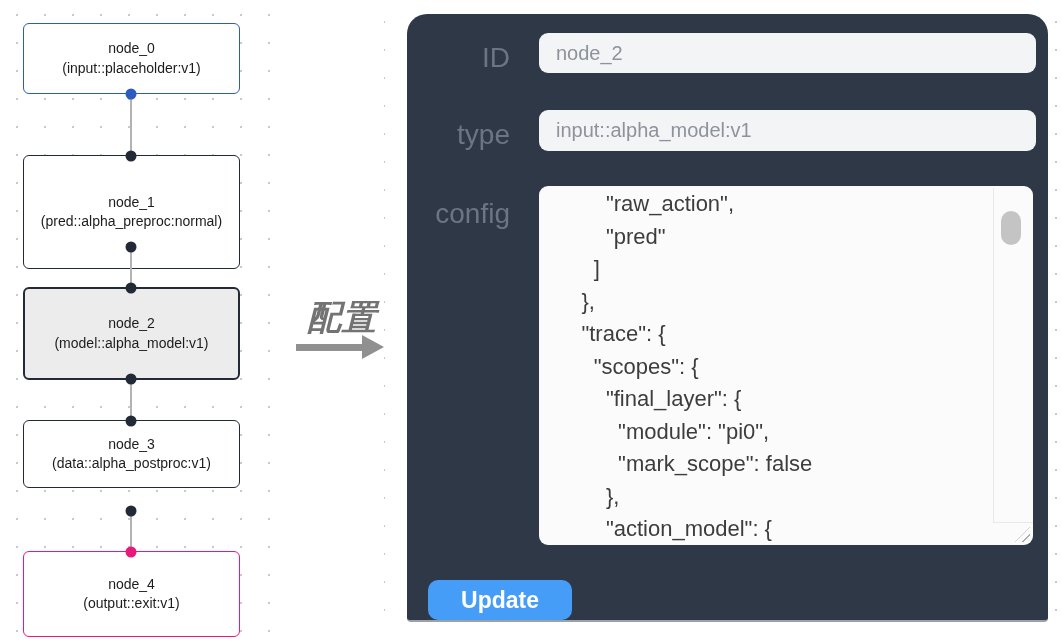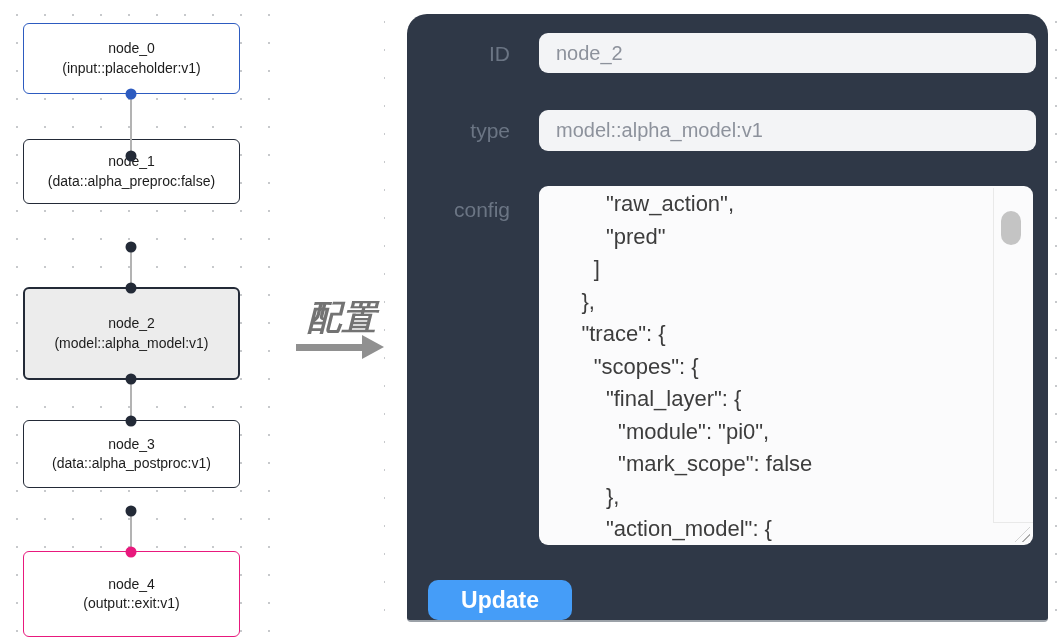--- a/index.html
+++ b/index.html
@@ -11,21 +11,21 @@
   .dots { position:absolute; background-image:radial-gradient(circle, #c7c9cc 1.3px, rgba(0,0,0,0) 1.5px); background-size:28px 28px; }
   #left-canvas  { left:0; top:0; width:274px; height:643px; background-position:3px 1px; }
   #right-canvas { left:384px; top:0; width:678px; height:622px; background-position:14px 8px; }
 
   
   .node { position:absolute; left:23px; width:217px; background:#fff; border:1.6px solid #232a37; border-radius:6px;
           display:flex; flex-direction:column; align-items:center; justify-content:center;
           font-size:14px; line-height:19.5px; color:#1c1c1c; text-align:center; padding:0 3px; cursor:default; }
   .node .ntype { word-break:break-all; }
   .node-0 { top:23px;  height:71px; border-color:#2d5bc0; }
-  .node-1 { top:139px; height:65px; }
+  .node-1 { top:155px; height:114px; }
   .node-2 { top:287px; height:93px; border-width:2.5px; background:#ececec; }
   .node-3 { top:420px; height:68px; }
   .node-4 { top:551px; height:86px; border-color:#e8197d; }
 
   .edge { position:absolute; left:130px; width:2px; background:#b3b3b3; }
   .e0 { top:94px;  height:62px; }
   .e1 { top:247px; height:41px; }
   .e2 { top:379px; height:42px; }
   .e3 { top:511px; height:41px; }
 
@@ -35,21 +35,21 @@
 
   
   #anno-label { position:absolute; left:307px; top:295px; font-size:34px; font-weight:600; color:#737373; letter-spacing:1px;font-style:italic; }
   #arrow-shaft { position:absolute; left:296px; top:344px; width:68px; height:7px; background:#909090; }
   #arrow-head  { position:absolute; left:362px; top:335px; width:0; height:0;
                  border-top:12.5px solid transparent; border-bottom:12.5px solid transparent; border-left:22px solid #909090; }
 
   
   #panel { position:absolute; left:407px; top:14px; width:641px; height:608px; background:#2f3847;
            border-radius:20px 20px 4px 4px; border-bottom:2px solid #9ba1a8; overflow:hidden; }
-  .f-label { position:absolute; left:0; width:103px; text-align:right; font-size:21px; color:#6b7584; }
+  .f-label { position:absolute; left:0; width:103px; text-align:right; font-size:28px; color:#6b7584; }
   #label-id     { top:28px; }
   #label-type   { top:105px; }
   #label-config { top:184px; }
   .f-input { position:absolute; left:132px; width:497px; background:#f3f4f6; border-radius:9px;
              display:flex; align-items:center; padding-left:17px; font-size:20px; color:#8d929c; }
   #input-id   { top:19px; height:40px; }
   #input-type { top:96px; height:41px; }
 
   #config-box { position:absolute; left:132px; top:172px; width:494px; height:359px; background:#fbfbfc; border-radius:9px; overflow:hidden; }
   #config-text { position:absolute; left:0; top:2px; padding-left:18px; font-family:"Liberation Sans", sans-serif;
@@ -70,21 +70,21 @@
 
 <div id="screen">
 
   <div id="left-canvas" class="dots">
     <div class="node node-0">
       <div class="nid">node_0</div>
       <div class="ntype">(input::placeholder:v1)</div>
     </div>
     <div class="node node-1">
       <div class="nid">node_1</div>
-      <div class="ntype">(data::alpha_preproc:false)</div>
+      <div class="ntype">(pred::alpha_preproc:normal)</div>
     </div>
     <div class="node node-2">
       <div class="nid">node_2</div>
       <div class="ntype">(model::alpha_model:v1)</div>
     </div>
     <div class="node node-3">
       <div class="nid">node_3</div>
       <div class="ntype">(data::alpha_postproc:v1)</div>
     </div>
     <div class="node node-4">
@@ -114,21 +114,21 @@
   <div id="right-canvas" class="dots"></div>
 
   <div id="panel">
     <div class="f-label" id="label-id">ID</div>
     <div class="f-input" id="input-id">
       <span>node_2</span>
     </div>
 
     <div class="f-label" id="label-type">type</div>
     <div class="f-input" id="input-type">
-      <span>model::alpha_model:v1</span>
+      <span>input::alpha_model:v1</span>
     </div>
 
     <div class="f-label" id="label-config">config</div>
     <div id="config-box">
       <pre id="config-text">        "raw_action",
         "pred"
       ]
     },
     "trace": {
       "scopes": {

